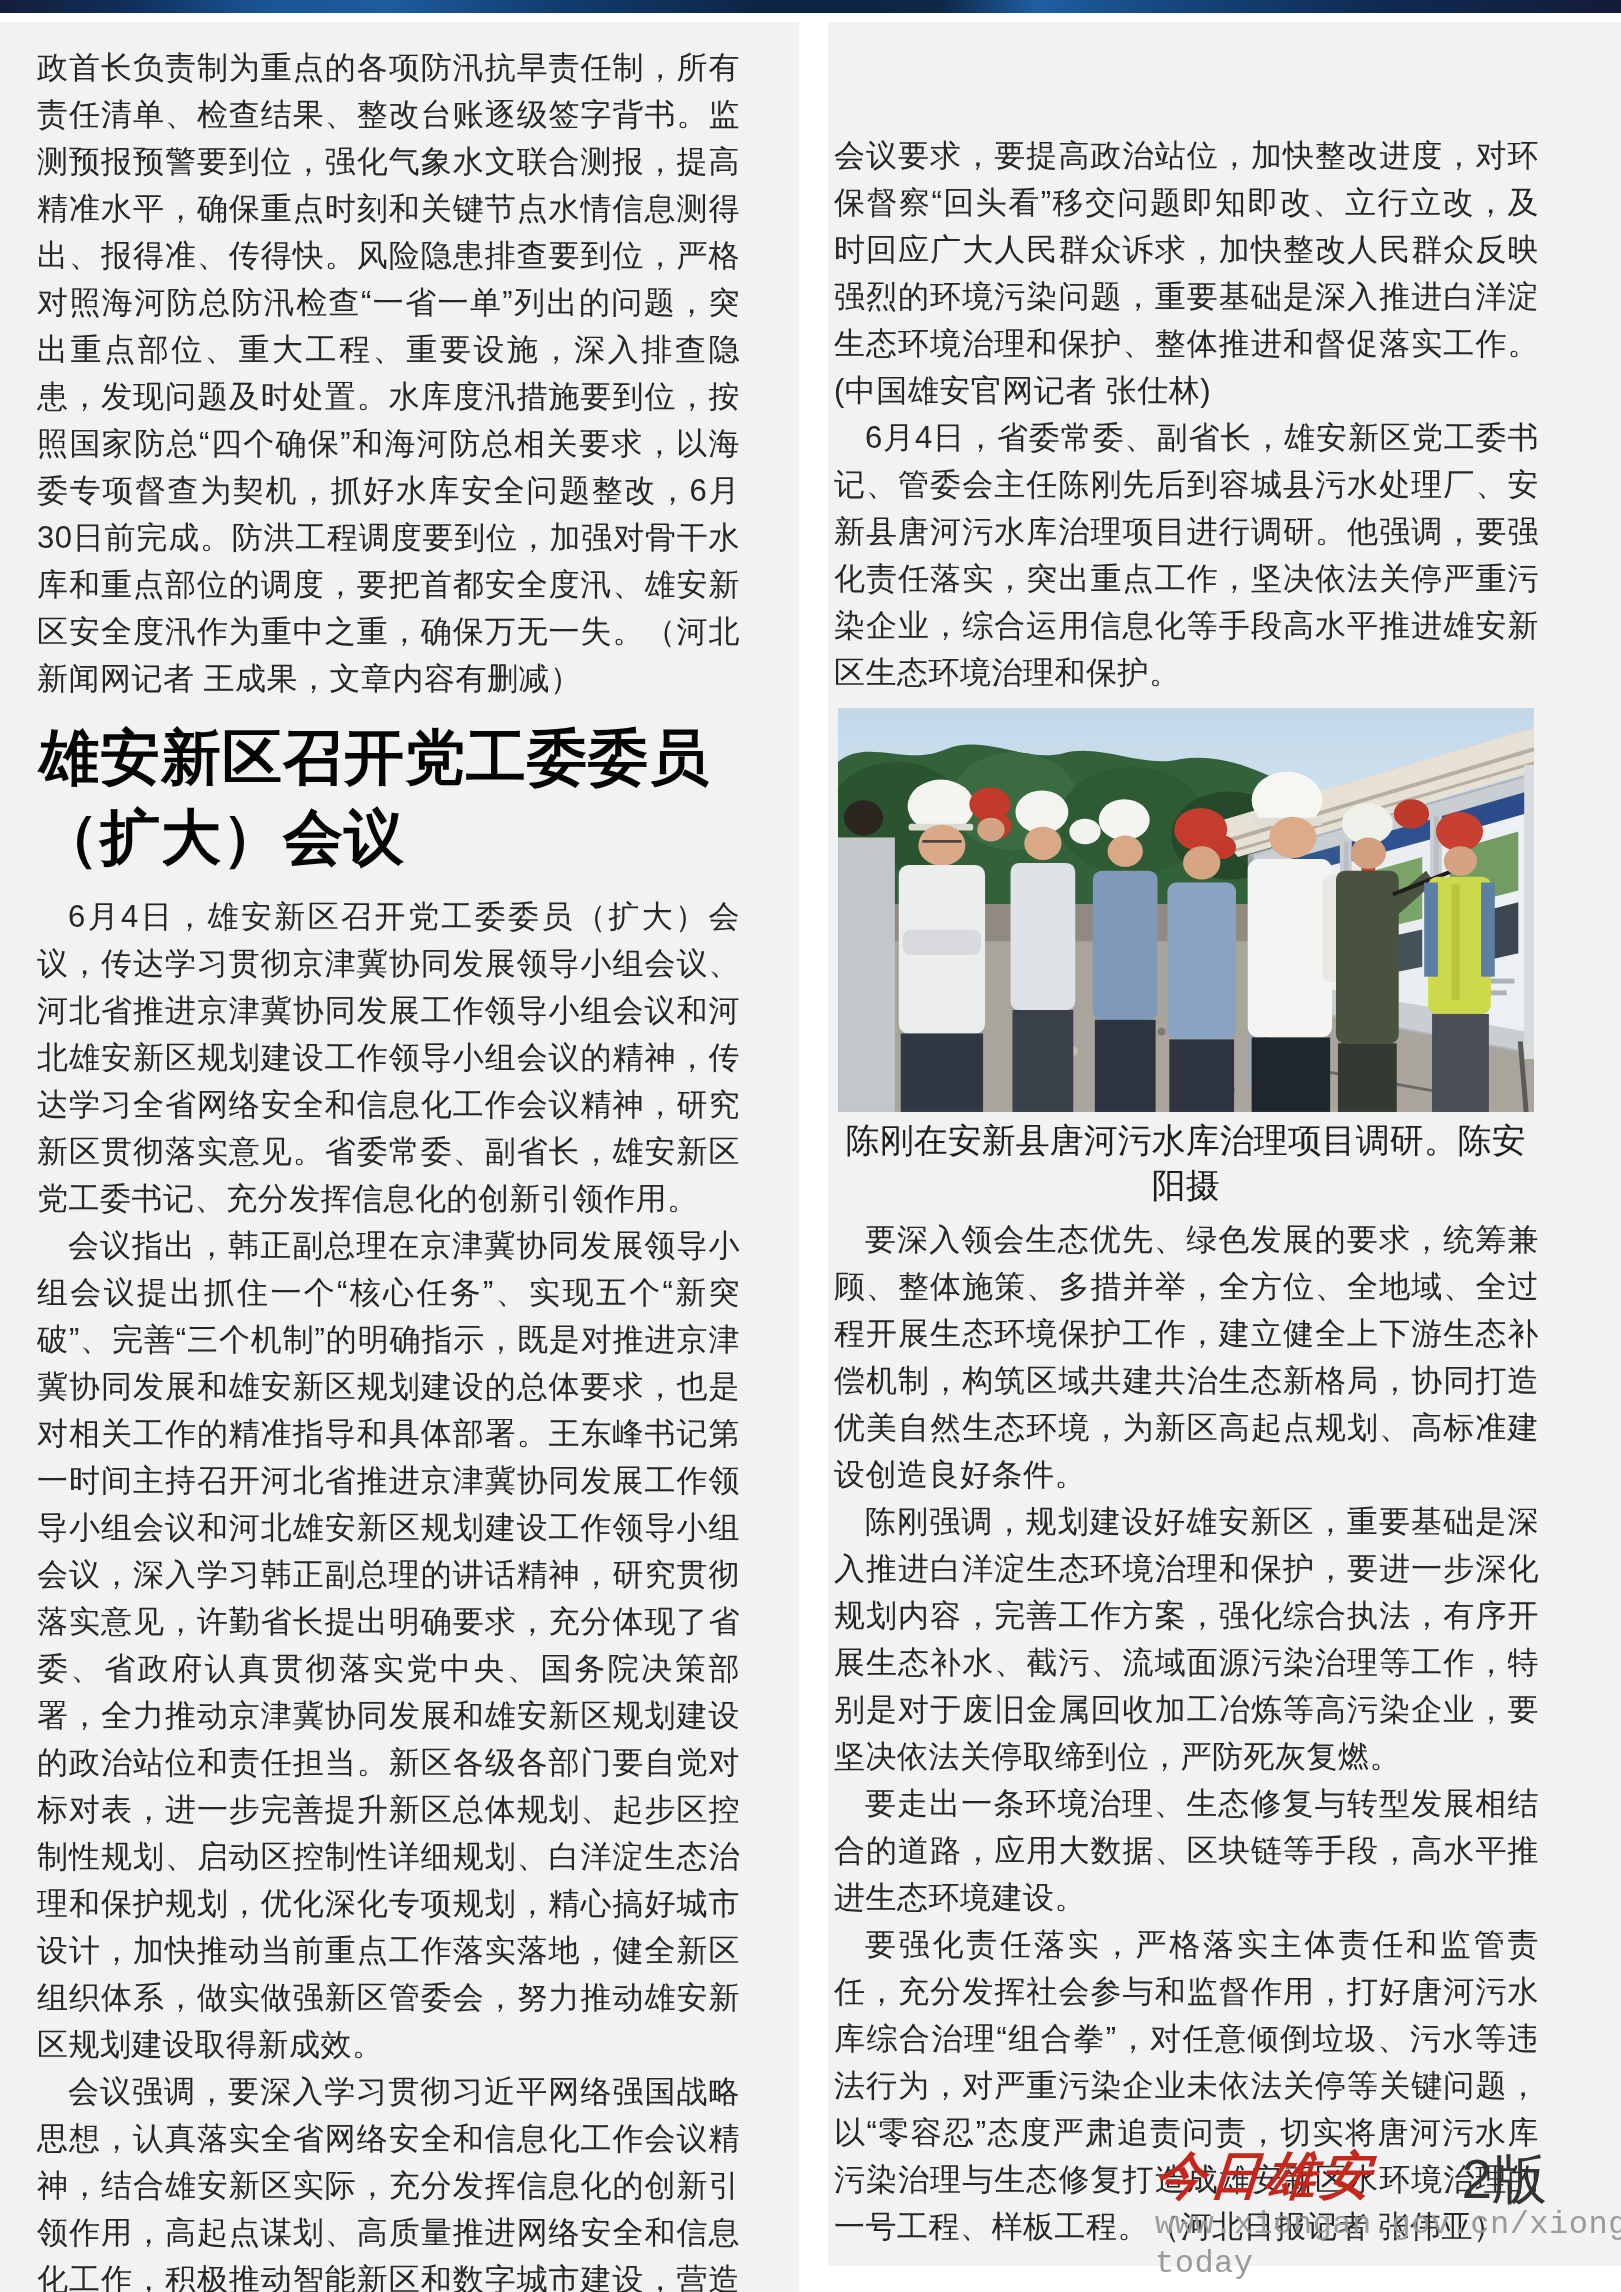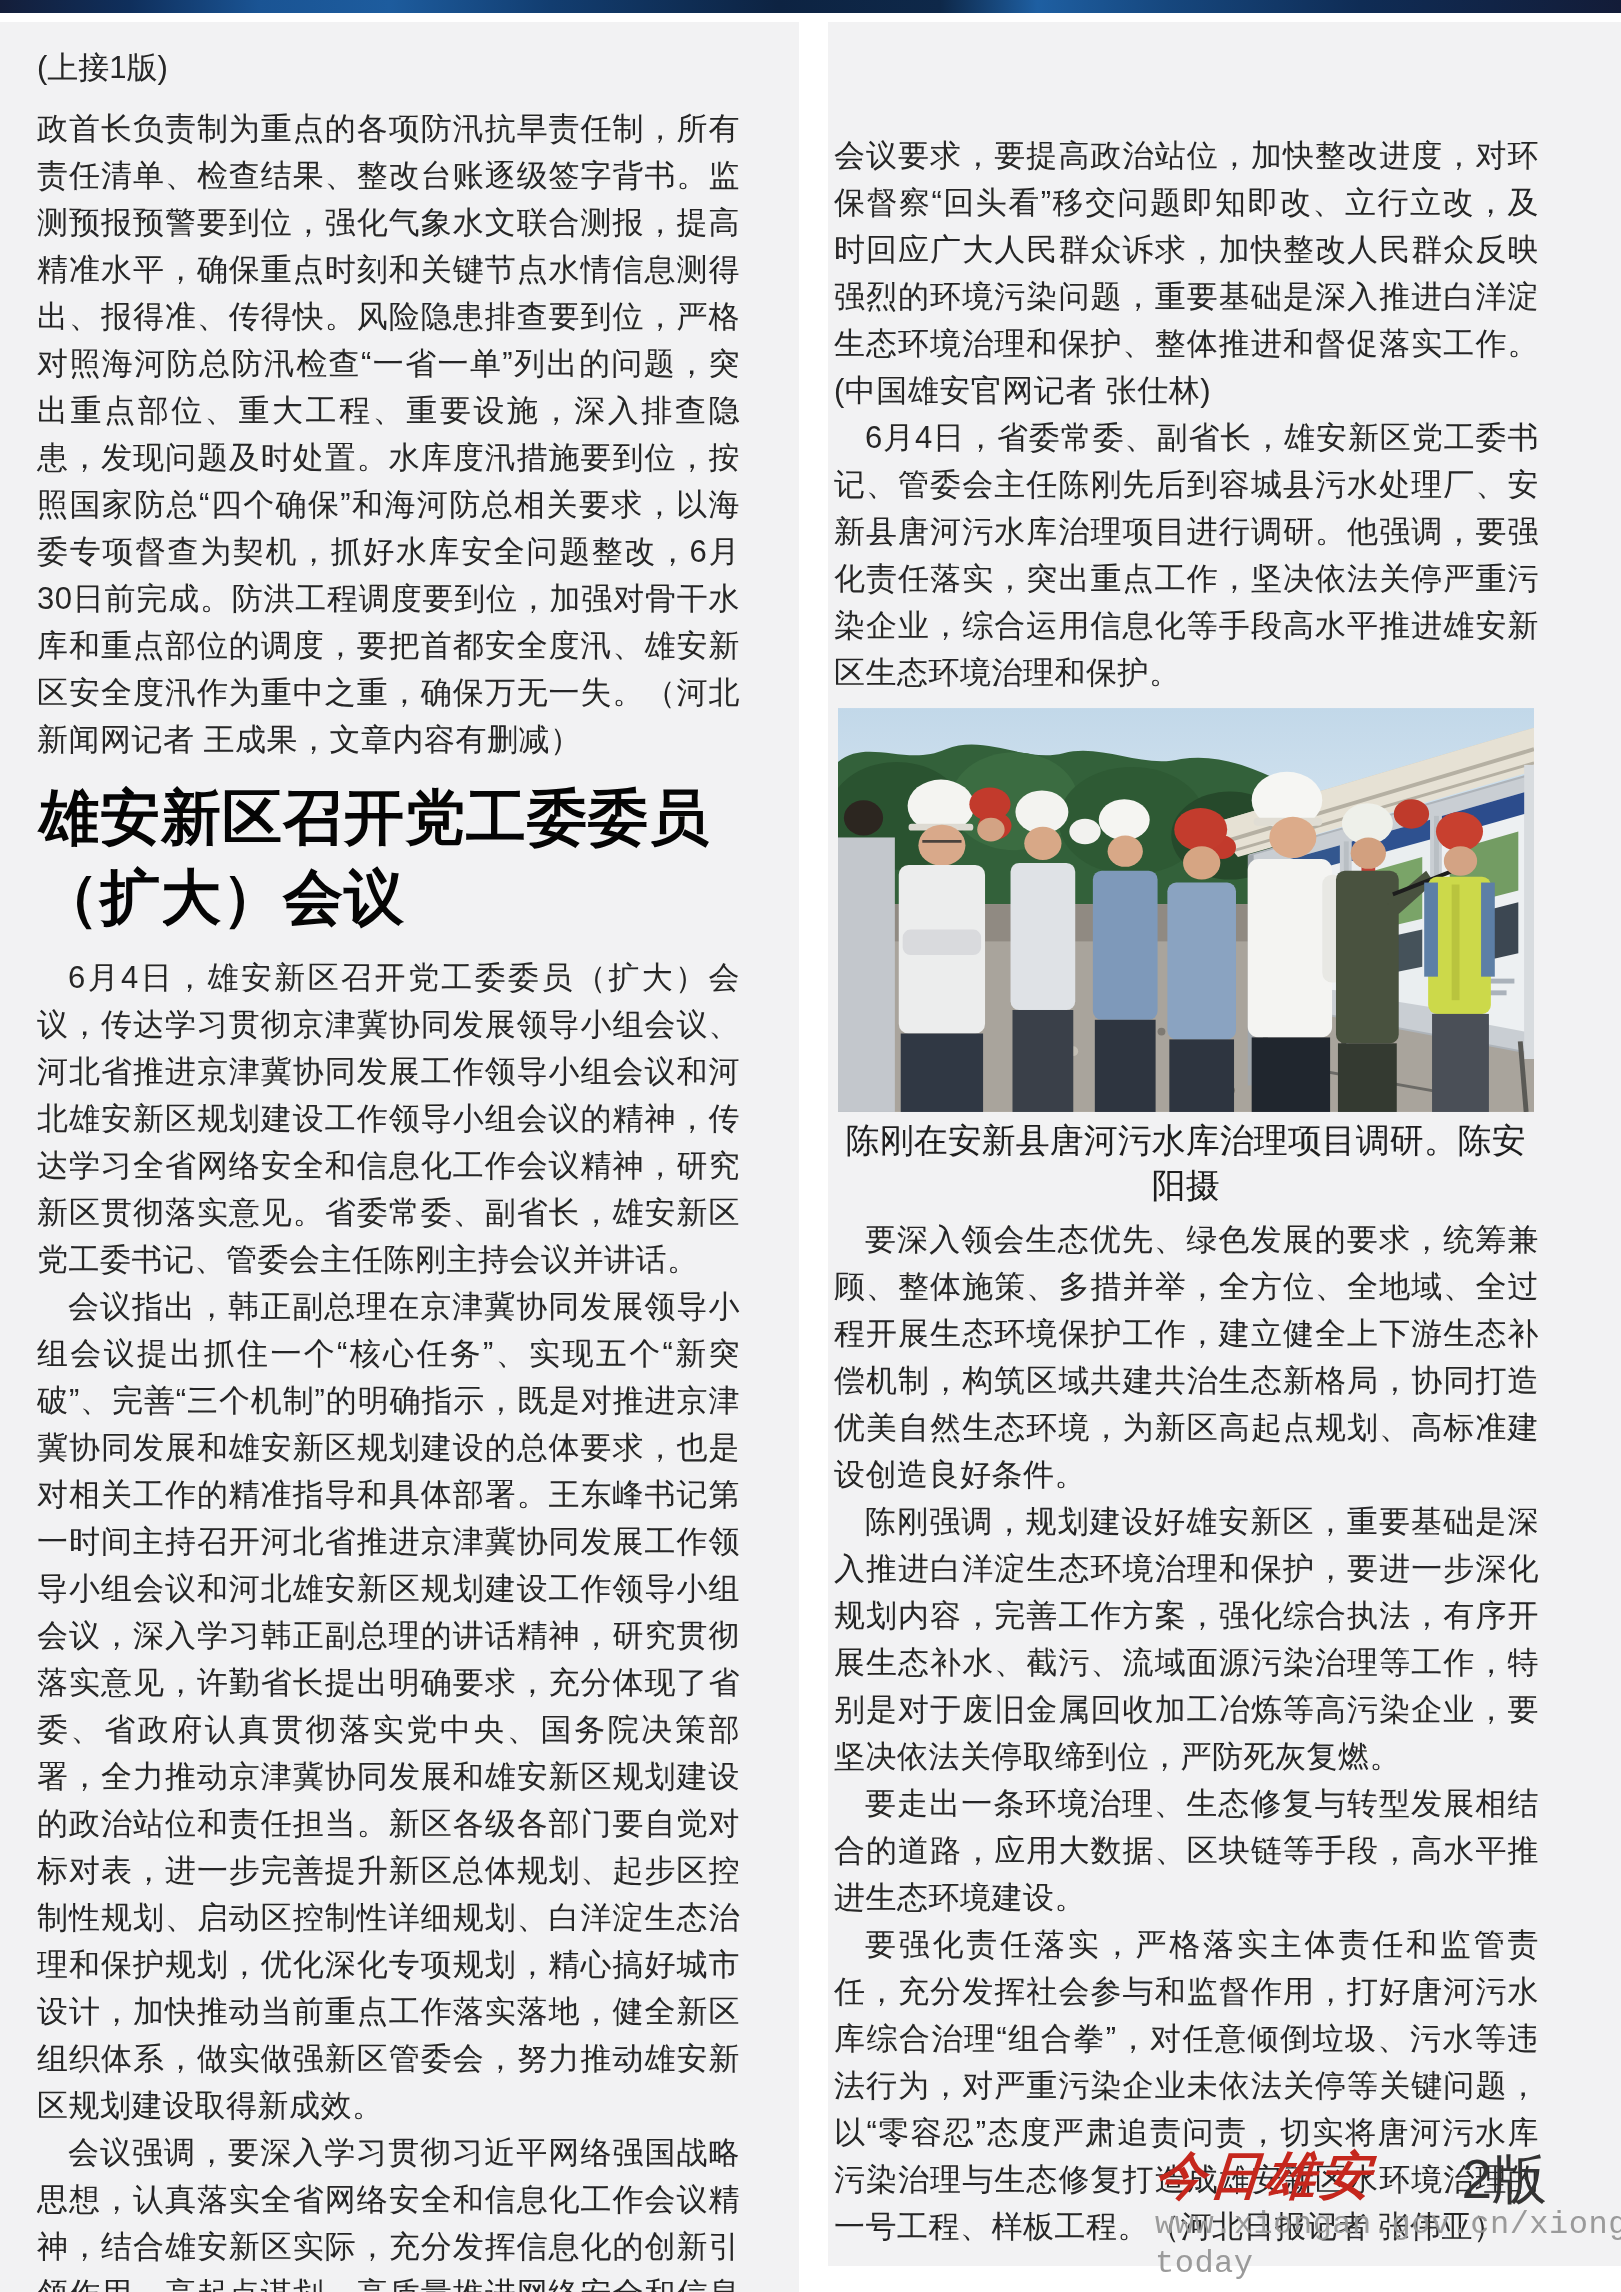--- a/index.html
+++ b/index.html
@@ -77,26 +77,25 @@
 </style>
 </head>
 <body>
 
 <div class="page">
   <div class="topbar"></div>
 
   <div class="columns">
 
     <div class="panel col-left">
-      <p class="cont-note">(上接1版)</p>
       <p class="body">政首长负责制为重点的各项防汛抗旱责任制，所有责任清单、检查结果、整改台账逐级签字背书。监测预报预警要到位，强化气象水文联合测报，提高精准水平，确保重点时刻和关键节点水情信息测得出、报得准、传得快。风险隐患排查要到位，严格对照海河防总防汛检查“一省一单”列出的问题，突出重点部位、重大工程、重要设施，深入排查隐患，发现问题及时处置。水库度汛措施要到位，按照国家防总“四个确保”和海河防总相关要求，以海委专项督查为契机，抓好水库安全问题整改，6月30日前完成。防洪工程调度要到位，加强对骨干水库和重点部位的调度，要把首都安全度汛、雄安新区安全度汛作为重中之重，确保万无一失。（河北新闻网记者 王成果，文章内容有删减）</p>
 
       <h1 class="headline">雄安新区召开党工委委员（扩大）会议</h1>
 
-      <p class="body ind">6月4日，雄安新区召开党工委委员（扩大）会议，传达学习贯彻京津冀协同发展领导小组会议、河北省推进京津冀协同发展工作领导小组会议和河北雄安新区规划建设工作领导小组会议的精神，传达学习全省网络安全和信息化工作会议精神，研究新区贯彻落实意见。省委常委、副省长，雄安新区党工委书记、管委会主任陈刚主持会议并讲话。</p>
+      <p class="body ind">6月4日，雄安新区召开党工委委员（扩大）会议，传达学习贯彻京津冀协同发展领导小组会议、河北省推进京津冀协同发展工作领导小组会议和河北雄安新区规划建设工作领导小组会议的精神，传达学习全省网络安全和信息化工作会议精神，研究新区贯彻落实意见。省委常委、副省长，雄安新区党工委书记、充分发挥信息化的创新引领作用。</p>
       <p class="body ind">会议指出，韩正副总理在京津冀协同发展领导小组会议提出抓住一个“核心任务”、实现五个“新突破”、完善“三个机制”的明确指示，既是对推进京津冀协同发展和雄安新区规划建设的总体要求，也是对相关工作的精准指导和具体部署。王东峰书记第一时间主持召开河北省推进京津冀协同发展工作领导小组会议和河北雄安新区规划建设工作领导小组会议，深入学习韩正副总理的讲话精神，研究贯彻落实意见，许勤省长提出明确要求，充分体现了省委、省政府认真贯彻落实党中央、国务院决策部署，全力推动京津冀协同发展和雄安新区规划建设的政治站位和责任担当。新区各级各部门要自觉对标对表，进一步完善提升新区总体规划、起步区控制性规划、启动区控制性详细规划、白洋淀生态治理和保护规划，优化深化专项规划，精心搞好城市设计，加快推动当前重点工作落实落地，健全新区组织体系，做实做强新区管委会，努力推动雄安新区规划建设取得新成效。</p>
       <p class="body ind">会议强调，要深入学习贯彻习近平网络强国战略思想，认真落实全省网络安全和信息化工作会议精神，结合雄安新区实际，充分发挥信息化的创新引领作用，高起点谋划、高质量推进网络安全和信息化工作，积极推动智能新区和数字城市建设，营造良好的网络舆论氛围，加强网信工作队伍建设，为网络强国战略作出雄安贡献。</p>
 
     </div>
 
     <div class="col-right-wrap">
       <div class="panel col-right">
         <p class="body">会议要求，要提高政治站位，加快整改进度，对环保督察“回头看”移交问题即知即改、立行立改，及时回应广大人民群众诉求，加快整改人民群众反映强烈的环境污染问题，重要基础是深入推进白洋淀生态环境治理和保护、整体推进和督促落实工作。(中国雄安官网记者 张仕林)</p>
 
 

